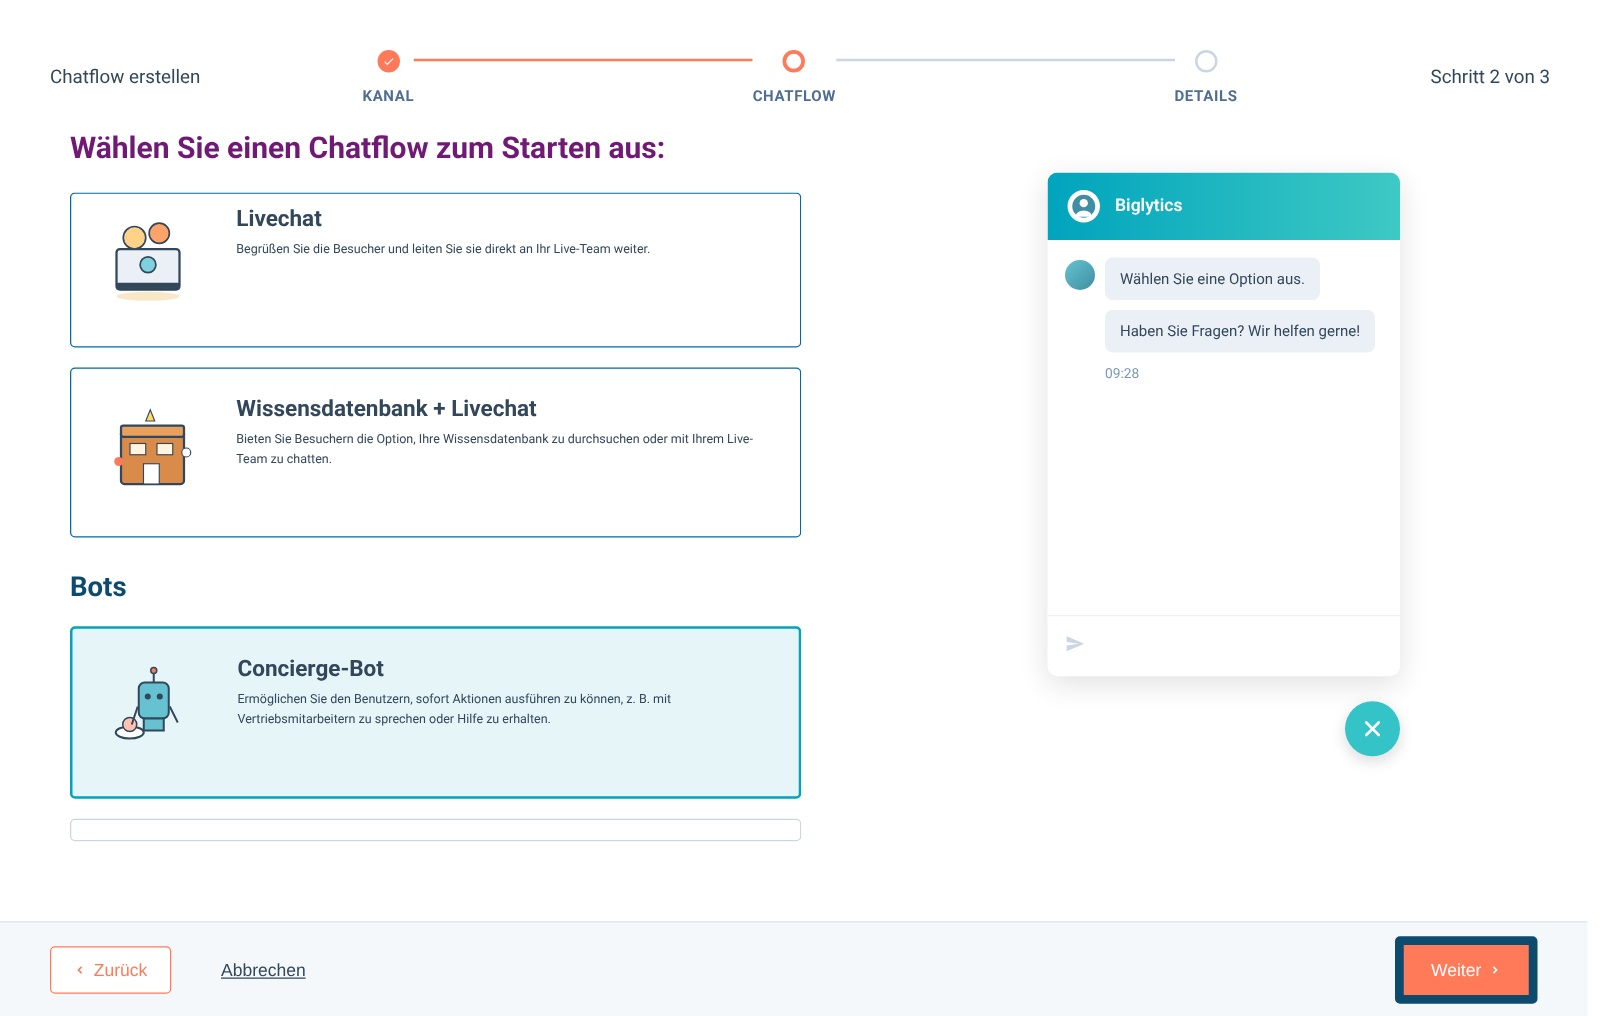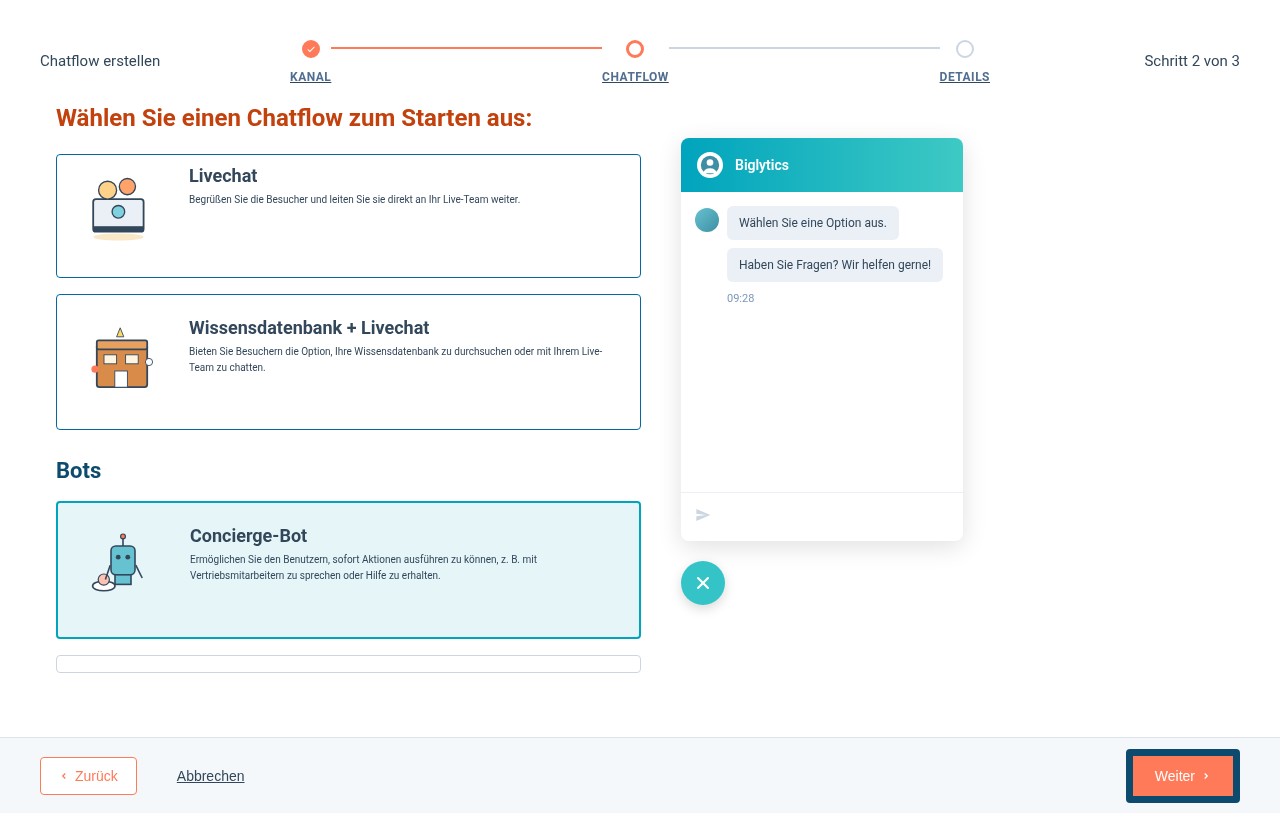--- a/index.html
+++ b/index.html
@@ -32,21 +32,20 @@
     align-items: center;
     justify-content: center;
     max-width: 700px;
     margin: 0 auto;
   }
   .step {
     display: flex;
     flex-direction: column;
     align-items: center;
     position: relative;
-    text-decoration: underline;
   }
   .step-circle {
     width: 18px;
     height: 18px;
     border-radius: 50%;
     background: #fff;
     border: 2px solid #cbd6e2;
     z-index: 2;
   }
   .step-circle.done {
@@ -89,21 +88,21 @@
   .main {
     padding: 0 40px 0 56px;
     display: flex;
     gap: 40px;
     height: 620px;
   }
   .left-col { flex: 0 0 585px; }
   .page-title {
     font-size: 24px;
     font-weight: 700;
-    color: #c2410c;
+    color: #701a75;
     margin-bottom: 22px;
   }
   .options-scroll {
     height: 555px;
     overflow: hidden;
     position: relative;
   }
   .card {
     border: 1px solid #0369a1;
     border-radius: 4px;
@@ -149,20 +148,21 @@
     border: 1px solid #cbd6e2;
     border-radius: 4px;
     height: 18px;
     background: #fff;
   }
   
   .right-col {
     flex: 1;
     display: flex;
     flex-direction: column;
+    align-items: flex-end;
     padding-right: 120px;
     padding-top: 34px;
   }
   .chat-preview {
     width: 282px;
     border-radius: 8px;
     box-shadow: 0 6px 24px rgba(0,0,0,0.12);
     overflow: hidden;
     background: #fff;
   }
@@ -240,21 +240,21 @@
     justify-content: center;
     box-shadow: 0 4px 12px rgba(0,0,0,0.15);
     cursor: pointer;
   }
   .close-chat svg { stroke: #fff; }
   
   .footer {
     position: absolute;
     bottom: 0;
     left: 0;
-    right: 0;
+    right: 10px;
     height: 76px;
     border-top: 1px solid #dfe3eb;
     background: #f5f8fa;
     display: flex;
     align-items: center;
     padding: 0 40px;
   }
   .btn {
     border-radius: 4px;
     font-size: 14px;

